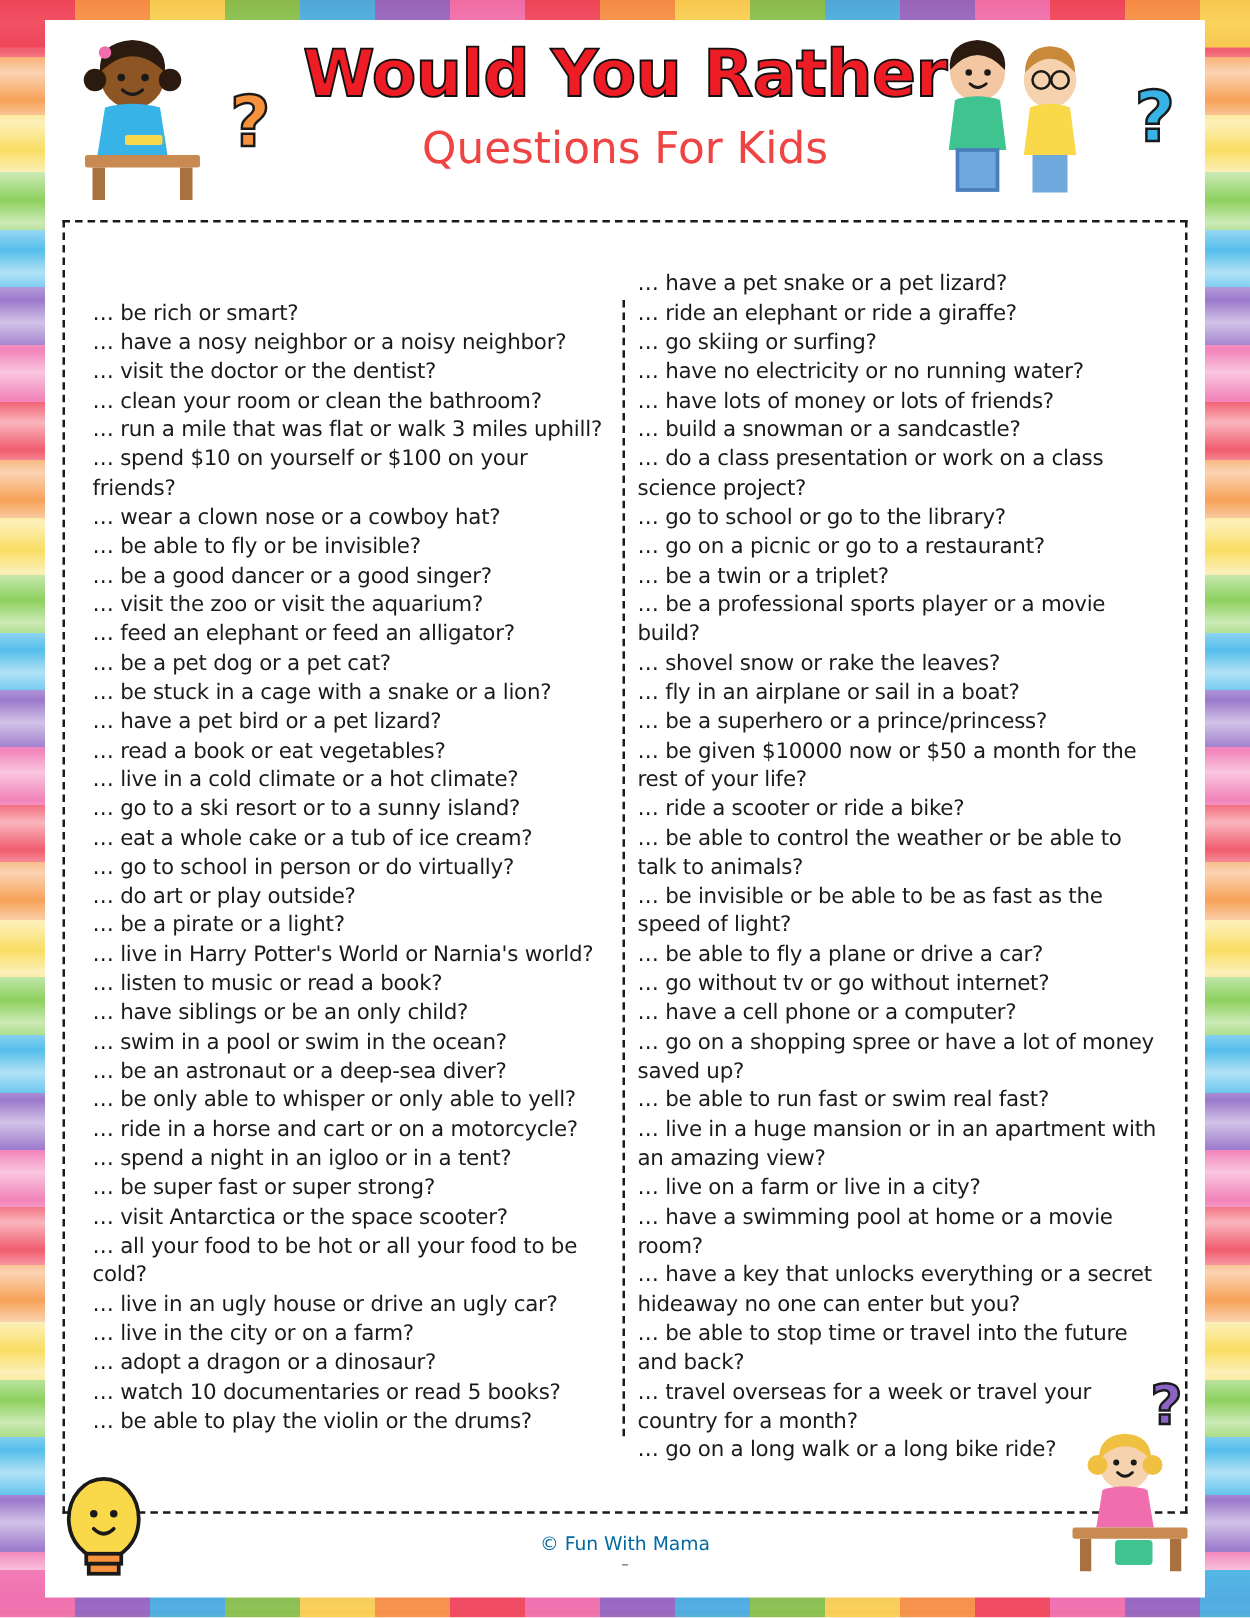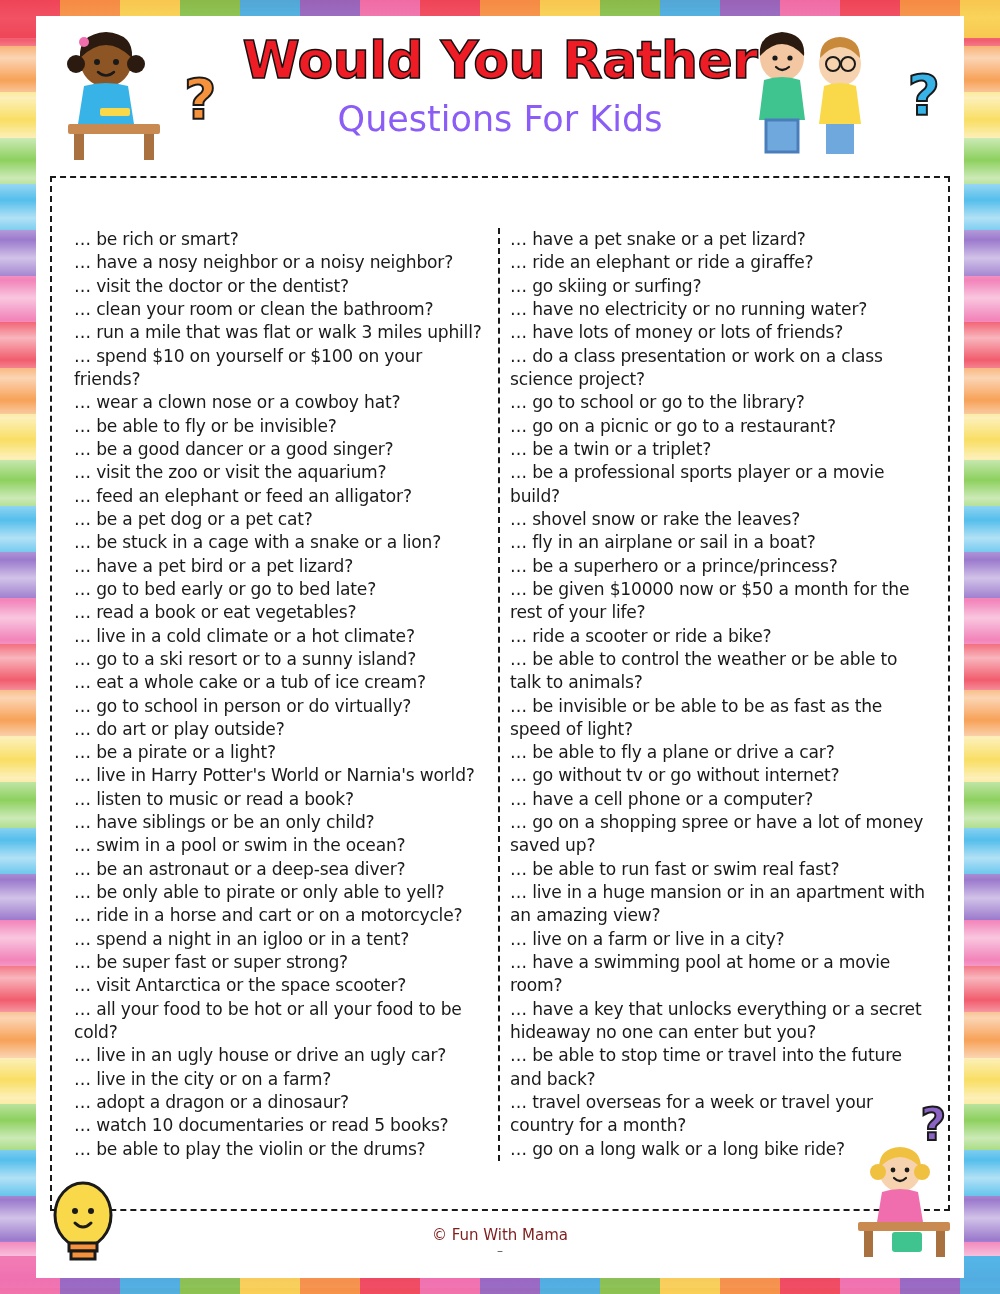--- a/index.html
+++ b/index.html
@@ -121,21 +121,21 @@
   }
   .title-sub {
     position: absolute;
     top: 86px;
     left: 0;
     right: 0;
     text-align: center;
     font-family: "DejaVu Sans", sans-serif;
     font-weight: 400;
     font-size: 35px;
-    color: #8b5cf6;
+    color: #ef4444;
     line-height: 1;
   }
 
   
   .clip {
     position: absolute;
   }
   .clip svg { display: block; }
 
   .qmark {
@@ -177,21 +177,21 @@
   }
 
   .credit {
     position: absolute;
     bottom: 34px;
     left: 0;
     right: 0;
     text-align: center;
     font-family: "DejaVu Sans", sans-serif;
     font-size: 15px;
-    color: #7f1d1d;
+    color: #0369a1;
   }
   .credit-dash {
     position: absolute;
     bottom: 20px;
     left: 0; right: 0;
     text-align: center;
     font-size: 12px;
     color: #555;
   }
 </style>
@@ -263,51 +263,51 @@
         <p class="q">… run a mile that was flat or walk 3 miles uphill?</p>
         <p class="q">… spend $10 on yourself or $100 on your friends?</p>
         <p class="q">… wear a clown nose or a cowboy hat?</p>
         <p class="q">… be able to fly or be invisible?</p>
         <p class="q">… be a good dancer or a good singer?</p>
         <p class="q">… visit the zoo or visit the aquarium?</p>
         <p class="q">… feed an elephant or feed an alligator?</p>
         <p class="q">… be a pet dog or a pet cat?</p>
         <p class="q">… be stuck in a cage with a snake or a lion?</p>
         <p class="q">… have a pet bird or a pet lizard?</p>
-        <p class="q">… go to bed early or go to bed late?</p>
         <p class="q">… read a book or eat vegetables?</p>
         <p class="q">… live in a cold climate or a hot climate?</p>
         <p class="q">… go to a ski resort or to a sunny island?</p>
         <p class="q">… eat a whole cake or a tub of ice cream?</p>
         <p class="q">… go to school in person or do virtually?</p>
         <p class="q">… do art or play outside?</p>
         <p class="q">… be a pirate or a light?</p>
         <p class="q">… live in Harry Potter's World or Narnia's world?</p>
         <p class="q">… listen to music or read a book?</p>
         <p class="q">… have siblings or be an only child?</p>
         <p class="q">… swim in a pool or swim in the ocean?</p>
         <p class="q">… be an astronaut or a deep-sea diver?</p>
-        <p class="q">… be only able to pirate or only able to yell?</p>
+        <p class="q">… be only able to whisper or only able to yell?</p>
         <p class="q">… ride in a horse and cart or on a motorcycle?</p>
         <p class="q">… spend a night in an igloo or in a tent?</p>
         <p class="q">… be super fast or super strong?</p>
         <p class="q">… visit Antarctica or the space scooter?</p>
         <p class="q">… all your food to be hot or all your food to be cold?</p>
         <p class="q">… live in an ugly house or drive an ugly car?</p>
         <p class="q">… live in the city or on a farm?</p>
         <p class="q">… adopt a dragon or a dinosaur?</p>
         <p class="q">… watch 10 documentaries or read 5 books?</p>
         <p class="q">… be able to play the violin or the drums?</p>
       </div>
       <div class="col">
         <p class="q">… have a pet snake or a pet lizard?</p>
         <p class="q">… ride an elephant or ride a giraffe?</p>
         <p class="q">… go skiing or surfing?</p>
         <p class="q">… have no electricity or no running water?</p>
         <p class="q">… have lots of money or lots of friends?</p>
+        <p class="q">… build a snowman or a sandcastle?</p>
         <p class="q">… do a class presentation or work on a class science project?</p>
         <p class="q">… go to school or go to the library?</p>
         <p class="q">… go on a picnic or go to a restaurant?</p>
         <p class="q">… be a twin or a triplet?</p>
         <p class="q">… be a professional sports player or a movie build?</p>
         <p class="q">… shovel snow or rake the leaves?</p>
         <p class="q">… fly in an airplane or sail in a boat?</p>
         <p class="q">… be a superhero or a prince/princess?</p>
         <p class="q">… be given $10000 now or $50 a month for the rest of your life?</p>
         <p class="q">… ride a scooter or ride a bike?</p>

